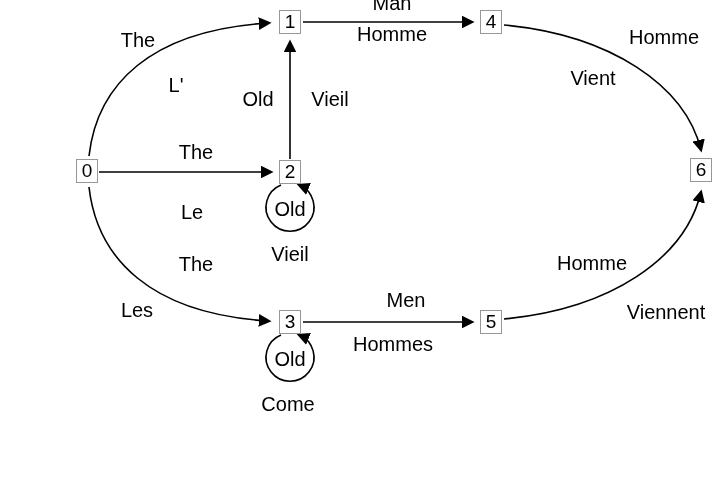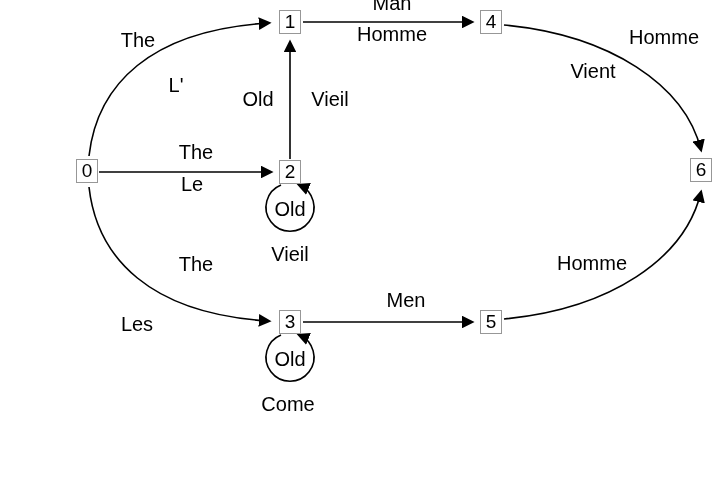--- a/index.html
+++ b/index.html
@@ -62,37 +62,39 @@
   <div class="node" style="left:279px; top:160px">2</div>
   <div class="node" style="left:279px; top:310px">3</div>
   <div class="node" style="left:480px; top:10px">4</div>
   <div class="node" style="left:480px; top:310px">5</div>
   <div class="node" style="left:690px; top:158px">6</div>
 
   <span class="lbl" style="left:138px; top:40px">The</span>
   <span class="lbl" style="left:176px; top:85px">L'</span>
 
   <span class="lbl" style="left:196px; top:152px">The</span>
-  <span class="lbl" style="left:192px; top:184px">Le</span>
+  <span class="lbl" style="left:192px; top:212px">Le</span>
 
   <span class="lbl" style="left:196px; top:264px">The</span>
-  <span class="lbl" style="left:137px; top:324px">Les</span>
+  <span class="lbl" style="left:137px; top:310px">Les</span>
 
   <span class="lbl" style="left:392px; top:3px">Man</span>
   <span class="lbl" style="left:392px; top:34px">Homme</span>
 
   <span class="lbl" style="left:258px; top:99px">Old</span>
   <span class="lbl" style="left:330px; top:99px">Vieil</span>
 
   <span class="lbl" style="left:290px; top:209px">Old</span>
   <span class="lbl" style="left:290px; top:254px">Vieil</span>
 
   <span class="lbl" style="left:290px; top:359px">Old</span>
   <span class="lbl" style="left:288px; top:404px">Come</span>
 
   <span class="lbl" style="left:406px; top:300px">Men</span>
+  <span class="lbl" style="left:393px; top:344px">Hommes</span>
 
   <span class="lbl" style="left:664px; top:37px">Homme</span>
-  <span class="lbl" style="left:593px; top:71px">Vient</span>
+  <span class="lbl" style="left:593px; top:78px">Vient</span>
 
   <span class="lbl" style="left:592px; top:263px">Homme</span>
+  <span class="lbl" style="left:666px; top:312px">Viennent</span>
 
 </div>
 
 </body></html>

